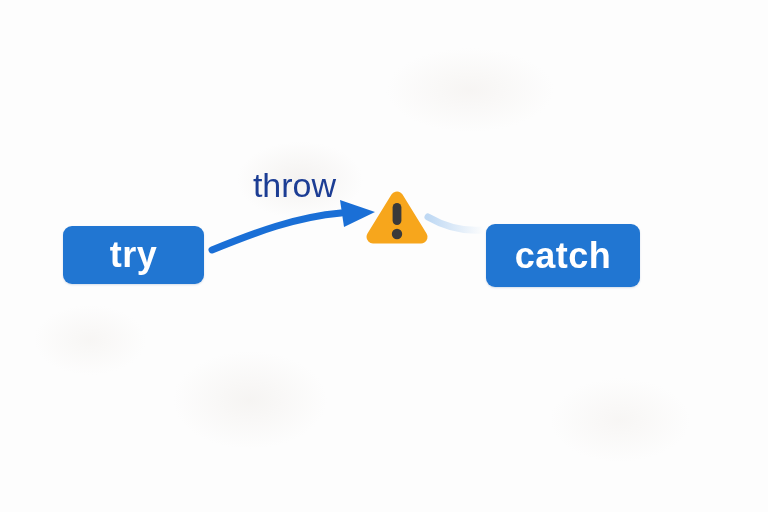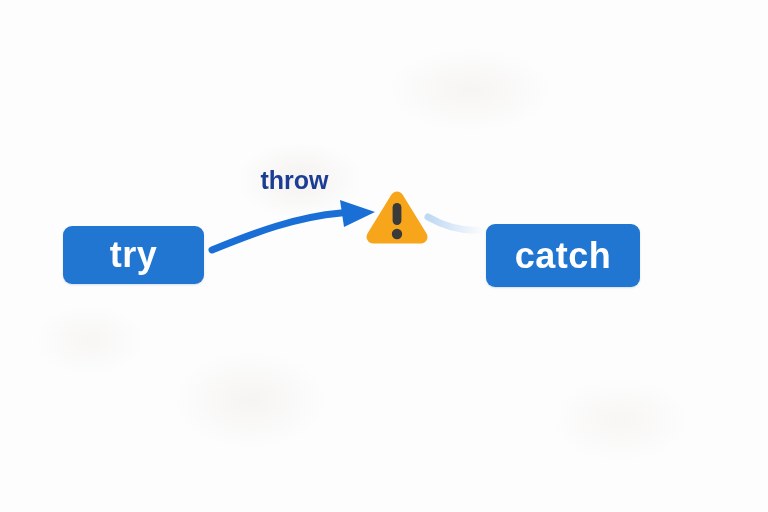--- a/index.html
+++ b/index.html
@@ -51,22 +51,22 @@
     top: 224px;
     width: 154px;
     height: 63px;
   }
   .edge-label {
     position: absolute;
     left: 222px;
     top: 168px;
     width: 145px;
     text-align: center;
-    font-weight: 700;
-    font-size: 25px;
+    font-weight: 400;
+    font-size: 34px;
     line-height: 1;
   }
   .diagram-svg {
     position: absolute;
     left: 0;
     top: 0;
   }
 </style>
 </head>
 <body>

